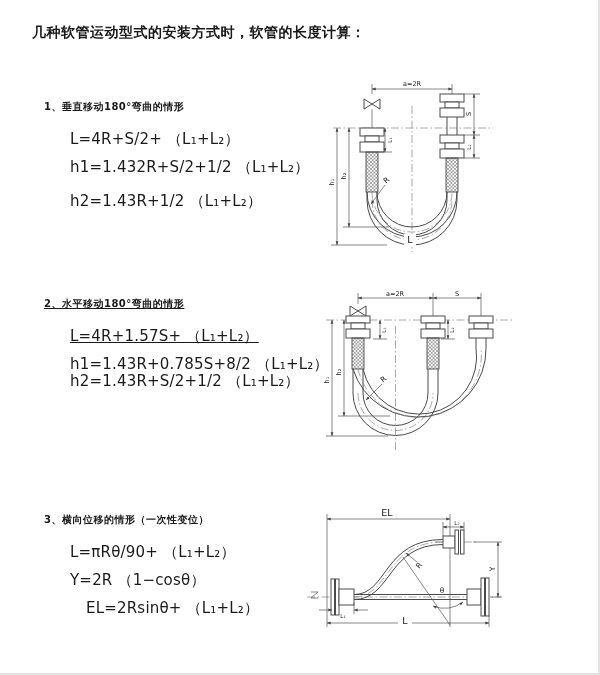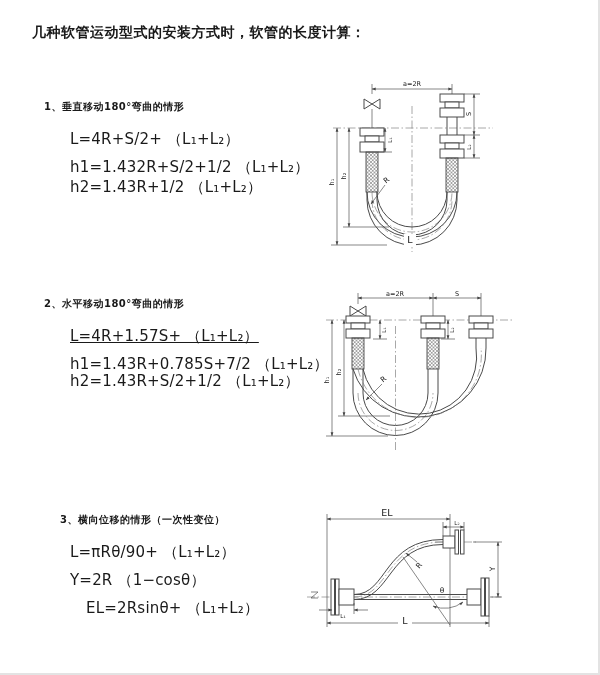--- a/index.html
+++ b/index.html
@@ -23,28 +23,28 @@
   .edge{position:absolute;background:#e3e3e3;}
 </style>
 </head>
 <body>
 
 <div class="abs title" style="left:32px;top:24px;">几种软管运动型式的安装方式时，软管的长度计算：</div>
 
 <div class="abs heading" style="left:44px;top:100px;">1、垂直移动180°弯曲的情形</div>
 <div class="abs formula" style="left:70px;top:130px;">L=4R+S/2+ （L₁+L₂）</div>
 <div class="abs formula" style="left:70px;top:158px;text-align:center;">h1=1.432R+S/2+1/2 （L₁+L₂）</div>
-<div class="abs formula" style="left:70px;top:178px;">h2=1.43R+1/2 （L₁+L₂）</div>
-
-<div class="abs heading" style="left:44px;top:297px;">2、水平移动180°弯曲的情形</div>
+<div class="abs formula" style="left:70px;top:192px;">h2=1.43R+1/2 （L₁+L₂）</div>
+
+<div class="abs heading" style="left:44px;top:297px;text-decoration:underline;">2、水平移动180°弯曲的情形</div>
 <div class="abs formula" style="left:70px;top:327px;text-decoration:underline;">L=4R+1.57S+ （L₁+L₂）</div>
-<div class="abs formula" style="left:70px;top:355px;">h1=1.43R+0.785S+7/2 （L₁+L₂）</div>
+<div class="abs formula" style="left:70px;top:355px;">h1=1.43R+0.785S+8/2 （L₁+L₂）</div>
 <div class="abs formula" style="left:70px;top:372px;">h2=1.43R+S/2+1/2 （L₁+L₂）</div>
 
-<div class="abs heading" style="left:60px;top:513px;">3、横向位移的情形（一次性变位）</div>
+<div class="abs heading" style="left:44px;top:513px;">3、横向位移的情形（一次性变位）</div>
 <div class="abs formula" style="left:70px;top:543px;">L=πRθ/90+ （L₁+L₂）</div>
 <div class="abs formula" style="left:70px;top:571px;">Y=2R （1−cosθ）</div>
 <div class="abs formula" style="left:86px;top:599px;">EL=2Rsinθ+ （L₁+L₂）</div>
 
 <svg class="abs" style="left:315px;top:78px;" width="272" height="182" viewBox="0 0 272 182">
   <defs>
     <marker id="arr1" viewBox="0 0 10 10" refX="9.5" refY="5" markerWidth="9" markerHeight="5.5" orient="auto-start-reverse">
       <path d="M0 1.4 L10 5 L0 8.6 Z" fill="#444"></path>
     </marker>
     <pattern id="hx1" width="3.5" height="3.5" patternUnits="userSpaceOnUse">

